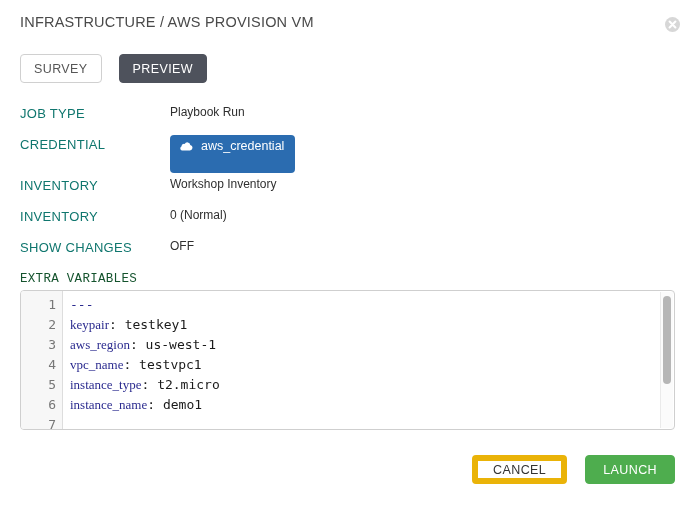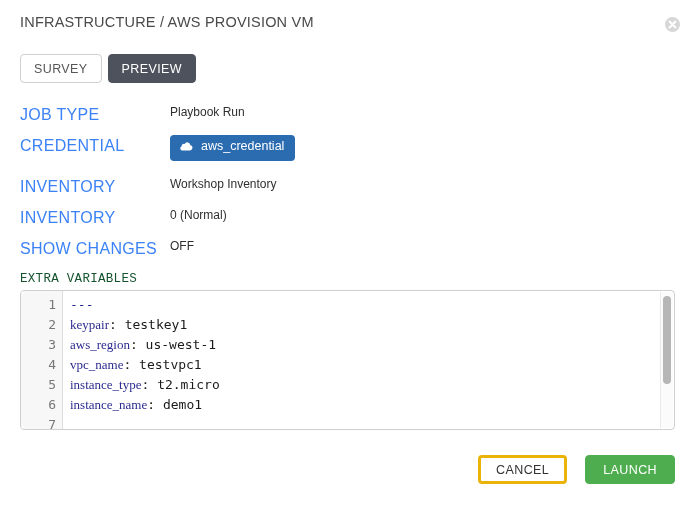--- a/index.html
+++ b/index.html
@@ -76,21 +76,21 @@
   .btn-survey {
     height: 29px;
     padding: 0 13px;
     background: #ffffff;
     border: 1px solid #d0d0d0;
     color: #565656;
   }
   .btn-preview {
     height: 29px;
     padding: 0 13px;
-    margin-left: 6px;
+    margin-left: 17px;
     background: #4e525c;
     border: 1px solid #4e525c;
     color: #ffffff;
   }
 
   
   .details {
     position: absolute;
     left: 20px;
     top: 104px;
@@ -99,41 +99,41 @@
   .row {
     position: relative;
     height: 24px;
     margin-bottom: 7px;
   }
   .row.row-credential { height: 28px; margin-bottom: 13px; }
   .row-label {
     position: absolute;
     left: 0;
     top: 2px;
-    font-size: 16px;
+    font-size: 13px;
     letter-spacing: 0.3px;
-    color: #3b82f6;
+    color: #0f766e;
     white-space: nowrap;
   }
   .row-value {
     position: absolute;
     left: 150px;
     top: 1px;
     font-size: 12px;
     color: #2f2f2f;
     white-space: nowrap;
   }
   .badge {
     position: absolute;
     left: 150px;
     top: 0px;
     display: inline-flex;
     align-items: center;
     height: 22px;
-    padding: 0 11px 4px 9px;
+    padding: 0 11px 16px 9px;
     border-radius: 4px;
     background: #2b6cb0;
     color: #ffffff;
     font-size: 12.5px;
     cursor: pointer;
   }
   .badge .cloud-icon {
     display: inline-flex;
     margin-right: 8px;
   }
@@ -224,21 +224,21 @@
     position: absolute;
     right: 20px;
     top: 455px;
     display: flex;
     align-items: center;
   }
   .btn-cancel {
     height: 29px;
     padding: 0 15px;
     background: #ffffff;
-    border: 3px solid #eab308;
+    border: 6px solid #eab308;
     color: #333333;
     font-size: 12.5px;
   }
   .btn-launch {
     height: 29px;
     padding: 0 17px;
     margin-left: 18px;
     background: #4ead4e;
     border: 1px solid #4ead4e;
     color: #ffffff;

